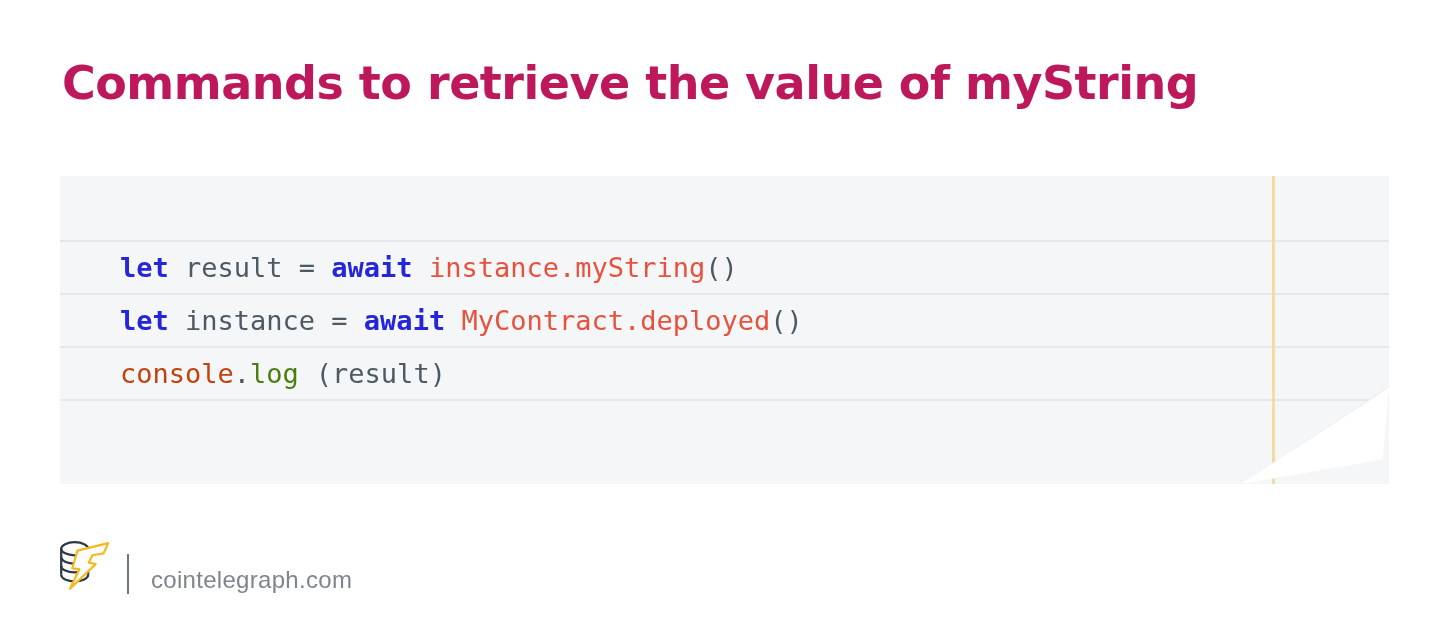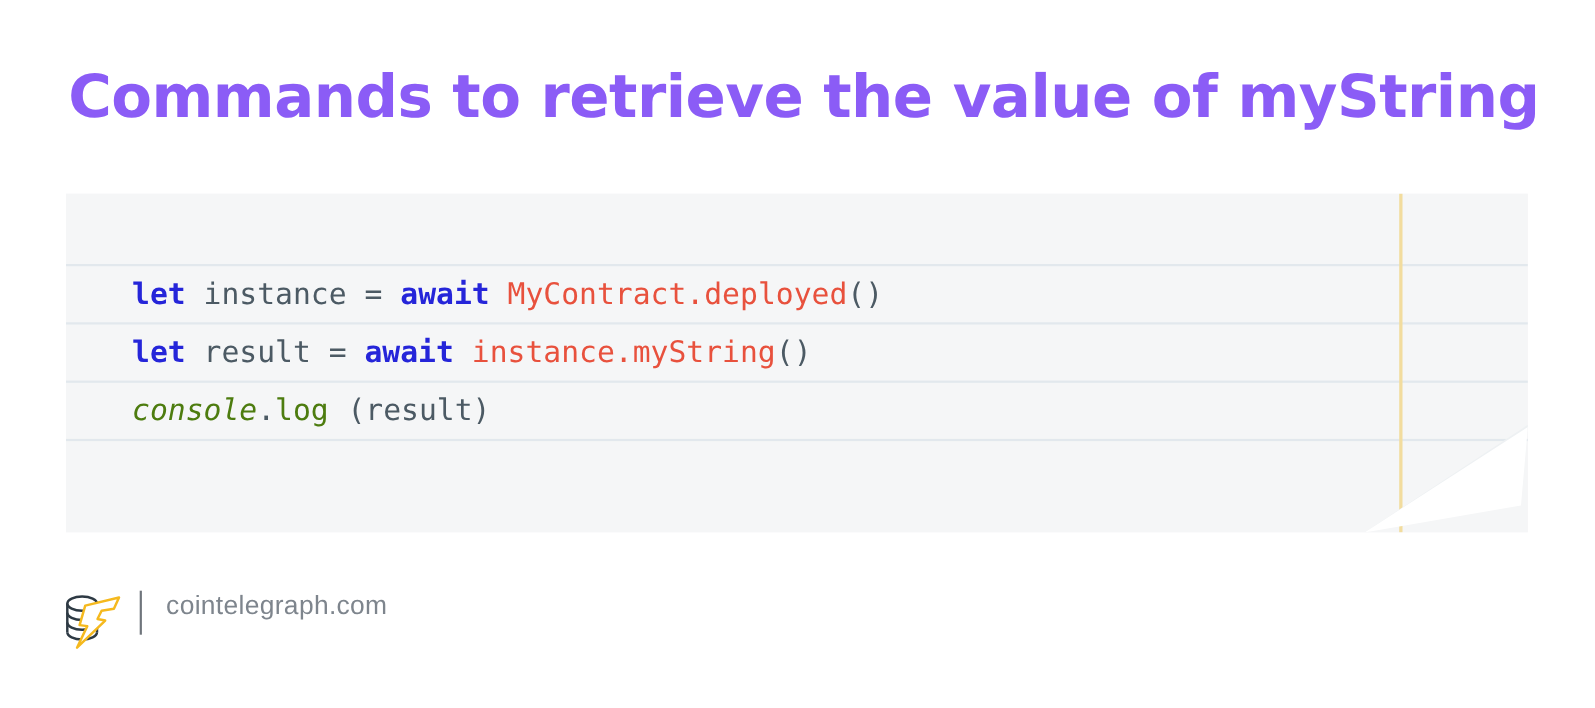--- a/index.html
+++ b/index.html
@@ -7,24 +7,24 @@
     position:relative;
     width:1450px; height:644px;
     background:#ffffff;
     overflow:hidden;
     font-family:"Liberation Sans", sans-serif;
   }
   .page-title {
     position:absolute;
     left:62px; top:56px;
     margin:0;
-    font-size:54px;
+    font-size:46px;
     font-weight:700;
     letter-spacing:-0.5px;
-    color:#8b5cf6;
+    color:#be185d;
     font-family:"DejaVu Sans","Liberation Sans",sans-serif;
   }
   .code-card {
     position:absolute;
     left:60px; top:176px;
     width:1329px; height:308px;
     background:var(--code-bg,#f5f6f7);
     overflow:hidden;
   }
   .rule {
@@ -61,21 +61,21 @@
     clip-path:polygon(6% 100%, 100% 6%, 96% 76%);
   }
   .curl-edge {
     background:#eef1f3;
     clip-path:polygon(6% 100%, 100% 4%, 100% 8%, 8% 100%);
   }
   .footer {
     position:absolute;
     left:57px; top:537px;
     display:flex;
-    align-items:flex-start;
+    align-items:flex-end;
   }
   .footer-logo { width:54px; height:57px; }
   .footer-divider {
     width:2px; height:40px;
     background:#6f757c;
     margin-left:16px;
   }
   .footer-site {
     margin-left:22px;
     font-size:24px;
@@ -92,23 +92,23 @@
 
   <div class="code-card">
     <div class="rule rule-1"></div>
     <div class="rule rule-2"></div>
     <div class="rule rule-3"></div>
     <div class="rule rule-4"></div>
 
     <div class="margin-line"></div>
 
     <div class="code-lines">
+        <div class="code-line"><span style="color: rgb(37, 37, 217); font-weight: bold;">let</span><span style="color: rgb(76, 90, 100);"> result = </span><span style="color: rgb(37, 37, 217); font-weight: bold;">await</span><span style="color: rgb(76, 90, 100);"> </span><span style="color: rgb(232, 81, 61);">instance.myString</span><span style="color: rgb(76, 90, 100);">()</span></div>
         <div class="code-line"><span style="color: rgb(37, 37, 217); font-weight: bold;">let</span><span style="color: rgb(76, 90, 100);"> instance = </span><span style="color: rgb(37, 37, 217); font-weight: bold;">await</span><span style="color: rgb(76, 90, 100);"> </span><span style="color: rgb(232, 81, 61);">MyContract.deployed</span><span style="color: rgb(76, 90, 100);">()</span></div>
-        <div class="code-line"><span style="color: rgb(37, 37, 217); font-weight: bold;">let</span><span style="color: rgb(76, 90, 100);"> result = </span><span style="color: rgb(37, 37, 217); font-weight: bold;">await</span><span style="color: rgb(76, 90, 100);"> </span><span style="color: rgb(232, 81, 61);">instance.myString</span><span style="color: rgb(76, 90, 100);">()</span></div>
-        <div class="code-line"><span style="color: #4d7c0f; font-style: italic;">console</span><span style="color: rgb(76, 90, 100);">.</span><span style="color: #4d7c0f;">log</span><span style="color: rgb(76, 90, 100); margin-left: 17px;">(result)</span></div>
+        <div class="code-line"><span style="color: #c2410c;">console</span><span style="color: rgb(76, 90, 100);">.</span><span style="color: #4d7c0f;">log</span><span style="color: rgb(76, 90, 100); margin-left: 17px;">(result)</span></div>
       </div>
 
     <div class="curl curl-edge"></div>
     <div class="curl curl-fold"></div>
   </div>
 
   <div class="footer">
     <svg class="footer-logo" viewBox="0 0 58 60">
       <g fill="none" stroke="#2e3a44" stroke-width="2.4">
         <ellipse cx="19" cy="12" rx="14.5" ry="7"></ellipse>

